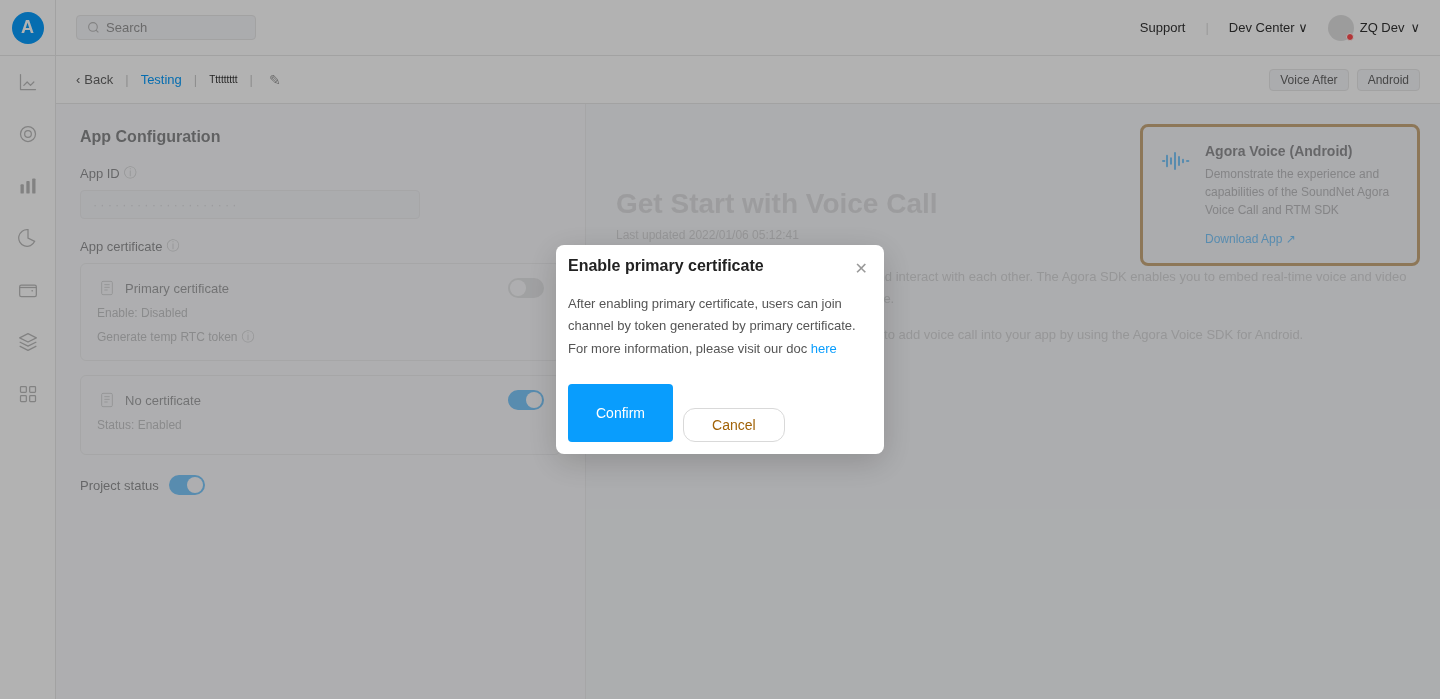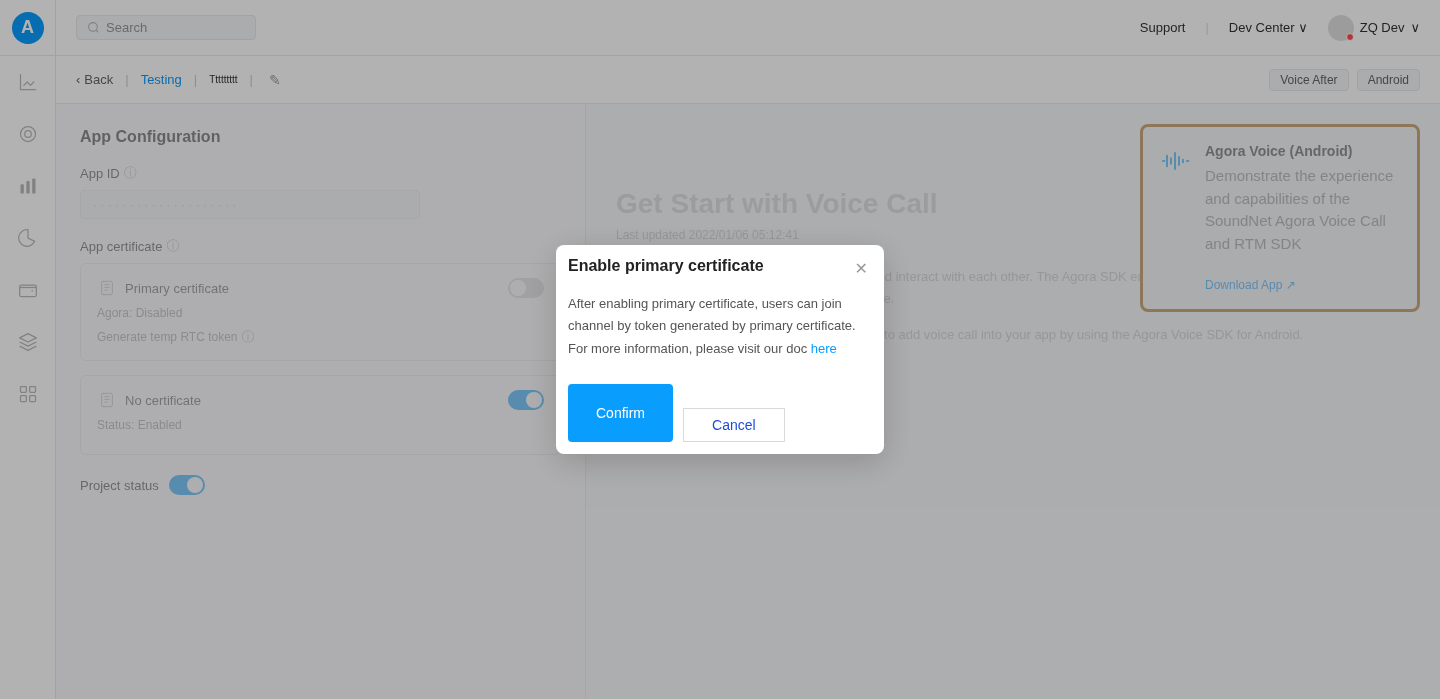--- a/index.html
+++ b/index.html
@@ -257,21 +257,21 @@
     }
     .side-card-icon {
       width: 36px;
       height: 36px;
       display: flex;
       align-items: center;
       justify-content: center;
       color: #099dfd;
     }
     .side-card-title { font-size: 14px; font-weight: 600; color: #333; margin-bottom: 6px; }
-    .side-card-desc { font-size: 15px; color: #888; line-height: 1.5; margin-bottom: 20px; }
+    .side-card-desc { font-size: 12px; color: #888; line-height: 1.5; margin-bottom: 10px; }
     .side-card-link { font-size: 12px; color: #099dfd; cursor: pointer; text-decoration: none; }
 
     
     .modal-overlay {
       position: fixed;
       top: 0; left: 0; right: 0; bottom: 0;
       background: rgba(0,0,0,0.3);
       z-index: 100;
       display: flex;
       align-items: center;
@@ -313,23 +313,23 @@
       color: white;
       border: none;
       border-radius: 4px;
       padding: 8px 28px;
       font-size: 14px;
       cursor: pointer;
       font-weight: 500;
     }
     .btn-cancel {
       background: #fff;
-      color: #1d4ed8;
+      color: #a16207;
       border: 1px solid #d9d9d9;
-      border-radius: 0;
+      border-radius: 12px;
       padding: 8px 28px;
       font-size: 14px;
       cursor: pointer;
       margin-top: 24px;
     }
 
     
     .arrow-container {
       position: fixed;
       top: 280px;
@@ -462,21 +462,21 @@
                 <div class="cert-icon">
                   <svg width="16" height="16" viewBox="0 0 24 24" fill="none" stroke="currentColor" stroke-width="1.5">
                       <rect x="4" y="2" width="16" height="20" rx="2"></rect>
                       <line x1="8" y1="7" x2="16" y2="7"></line>
                       <line x1="8" y1="11" x2="16" y2="11"></line>
                       <line x1="8" y1="15" x2="13" y2="15"></line>
                     </svg>
                 </div>
                 <span class="cert-name">Primary certificate</span>
               </div>
-              <div class="cert-status">Agora: Disabled</div>
+              <div class="cert-status">Enable: Disabled</div>
               <div class="cert-token">
                 <span>Generate temp RTC token</span>
                 <span class="info-icon">ⓘ</span>
               </div>
             </div>
             <div class="toggle off">
               <div class="toggle-knob"></div>
             </div>
           </div>
         </div>

